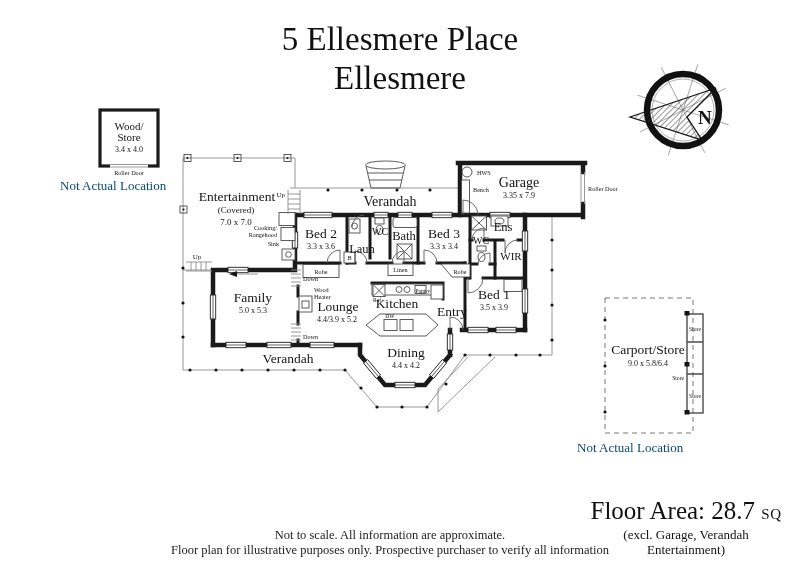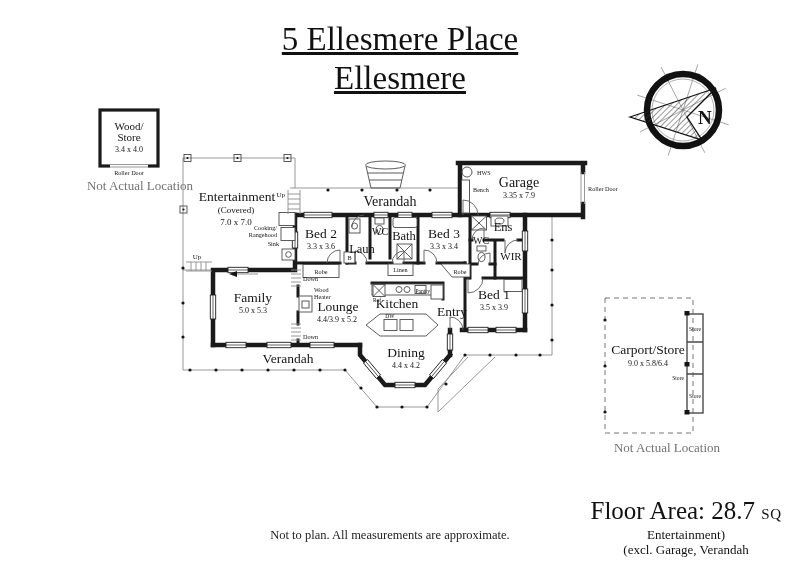--- a/index.html
+++ b/index.html
@@ -1,20 +1,20 @@
 <!DOCTYPE html>
 <html><head>
 <meta charset="utf-8">
 <style>
   html,body{margin:0;padding:0;}
   body{width:800px;height:566px;background:#fff;position:relative;overflow:hidden;
        font-family:"Liberation Serif",serif;color:#1a1a1a;}
   .abs{position:absolute;}
-  .title{top:20px;left:0;width:800px;text-align:center;font-size:33px;line-height:39px;color:#111;text-decoration:underline;}
-  .note{font-size:13px;color:#737373;text-align:center;}
+  .title{top:20px;left:0;width:800px;text-align:center;font-size:33px;line-height:39px;color:#111;}
+  .note{font-size:13px;color:#0c4a6e;text-align:left;}
   .note-left{top:178px;left:60px;width:160px;}
   .note-right{top:440px;left:577px;width:180px;}
   .floorarea{top:498px;left:575px;width:222px;text-align:center;color:#111;}
   .floorarea .main{font-size:25px;line-height:26px;}
   .floorarea .sq{font-size:15px;letter-spacing:.5px;}
   .floorarea .excl{font-size:13px;line-height:15px;}
   .disclaimer{top:528px;left:40px;width:700px;text-align:center;font-size:12.5px;line-height:15px;color:#222;}
   svg{position:absolute;top:0;left:0;}
   svg text{fill:#141414;font-family:"Liberation Serif",serif;}
   .mid{text-anchor:middle;} .end{text-anchor:end;}
@@ -329,19 +329,20 @@
     <text class="t6" x="303" y="281">Down</text>
     <text class="t6" x="303" y="339">Down</text>
   </g>
 </svg>
 
 <div class="abs note note-left">Not Actual Location</div>
 <div class="abs note note-right">Not Actual Location</div>
 
 <div class="abs floorarea">
   <div class="main"><span>Floor Area: 28.7</span> <span class="sq">SQ</span></div>
+  <div class="excl">(excl. Garage, Verandah</div>
   <div class="excl">Entertainment)</div>
-  <div class="excl">(excl. Garage, Verandah</div>
 </div>
 
 <div class="abs disclaimer">
-  <div>Not to plan. All measurements are approximate.</div>
+  <div>Not to scale. All information are approximate.</div>
+  <div>Floor plan for illustrative purposes only. Prospective purchaser to verify all information</div>
 </div>
 
 </body></html>

